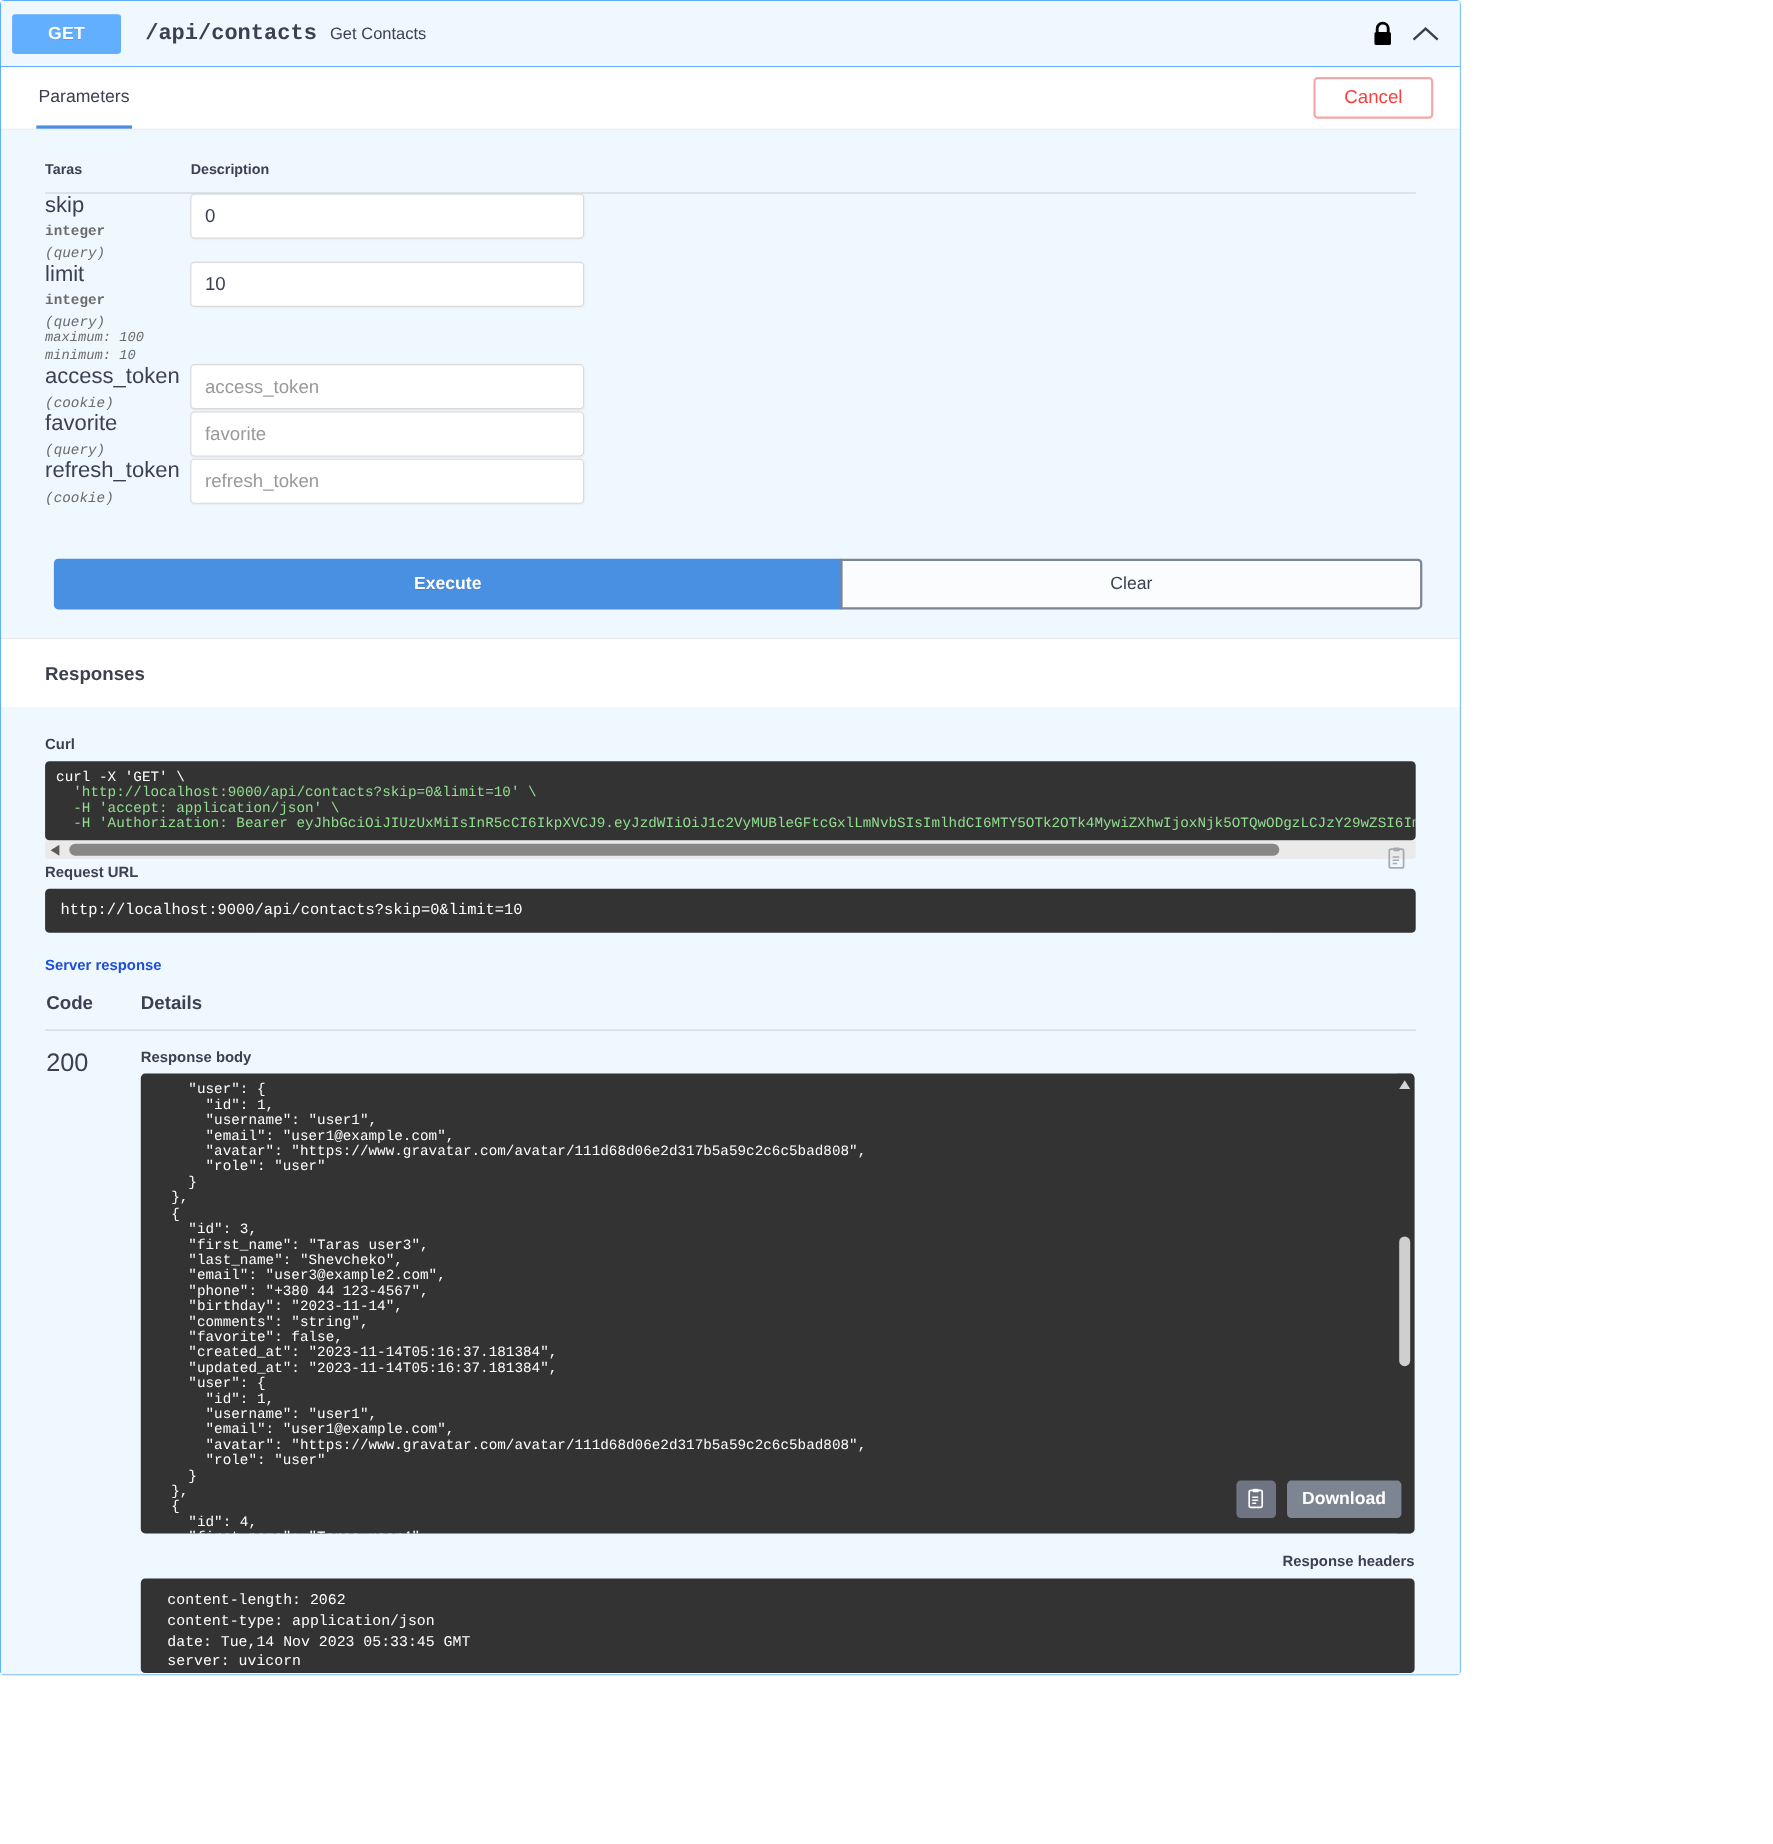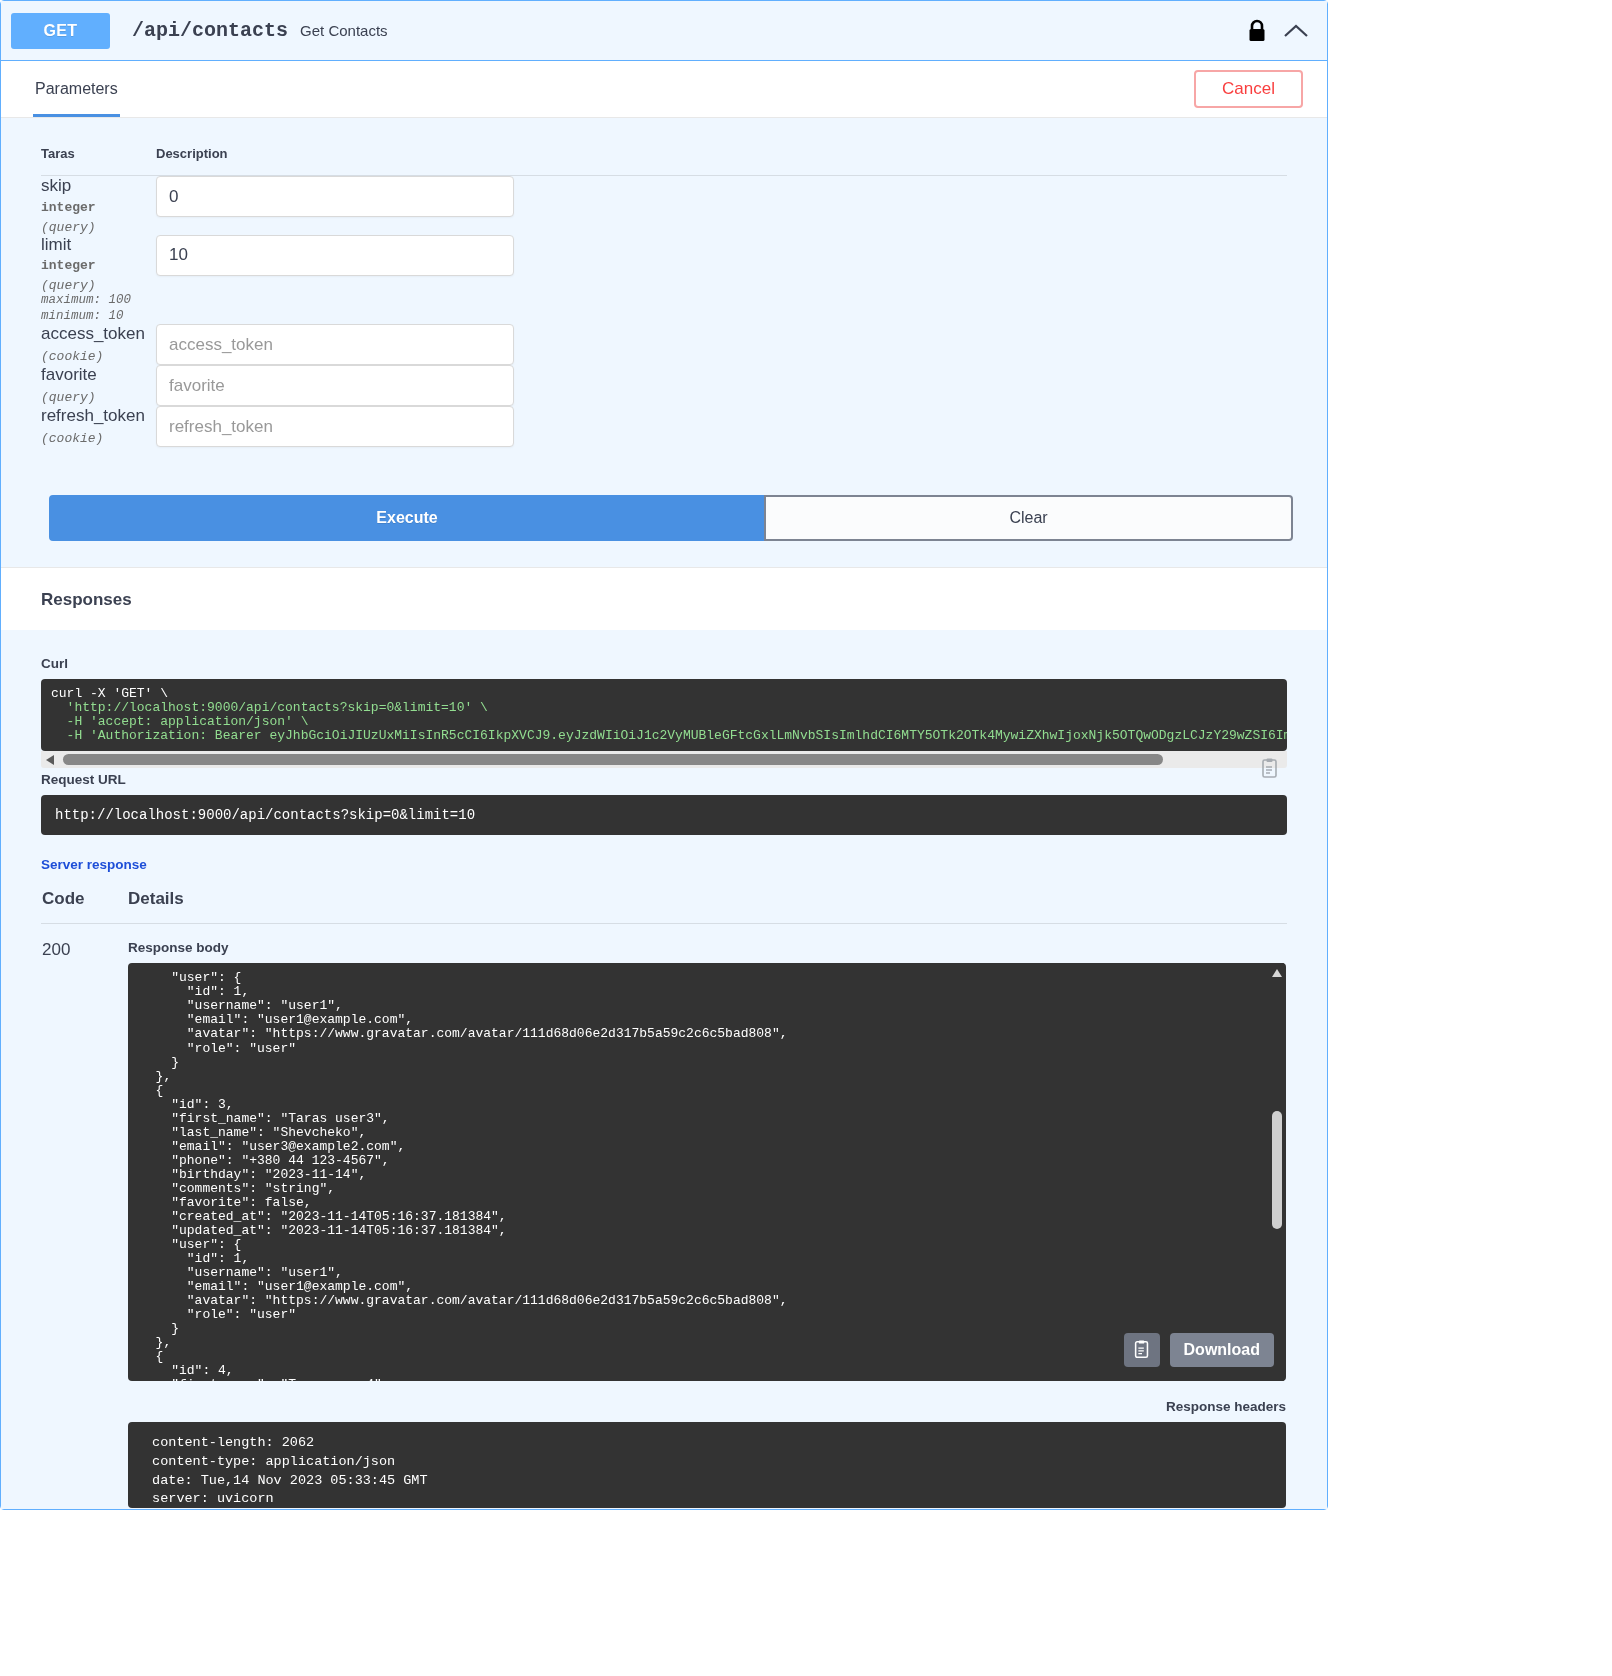--- a/index.html
+++ b/index.html
@@ -102,21 +102,21 @@
     color: #3b4151;
     padding: 0 0 14px 0;
     border-bottom: 1px solid #d6dde4;
   }
   th.col-name { width: 115px; }
   th.col-desc { padding-left: 0; }
   table.params td { vertical-align: top; padding: 0; }
 
   .param-row td { padding-top: 18px; }
   .param-name {
-    font-size: 17px;
+    font-size: 20px;
     color: #3b4151;
     line-height: 1.15;
     padding-right: 10px;
     white-space: nowrap;
   }
   .param-type {
     font-family: "Liberation Mono", monospace;
     font-size: 13px;
     font-weight: bold;
     color: #6b6b6b;
@@ -264,21 +264,21 @@
   .resp-table th {
     text-align: left;
     font-size: 17px;
     font-weight: bold;
     color: #3b4151;
     padding-bottom: 14px;
     border-bottom: 1px solid #d6dde4;
   }
   .resp-table th.c-code { width: 86px; }
   .resp-table td { vertical-align: top; padding-top: 16px; }
-  .code-cell { font-size: 17px; color: #3b4151; }
+  .code-cell { font-size: 23px; color: #3b4151; }
 
   .resp-body-box {
     background: #333333;
     border-radius: 4px;
     position: relative;
     height: 418px;
     overflow: hidden;
     margin-top: 4px;
   }
   .resp-body-pre {

